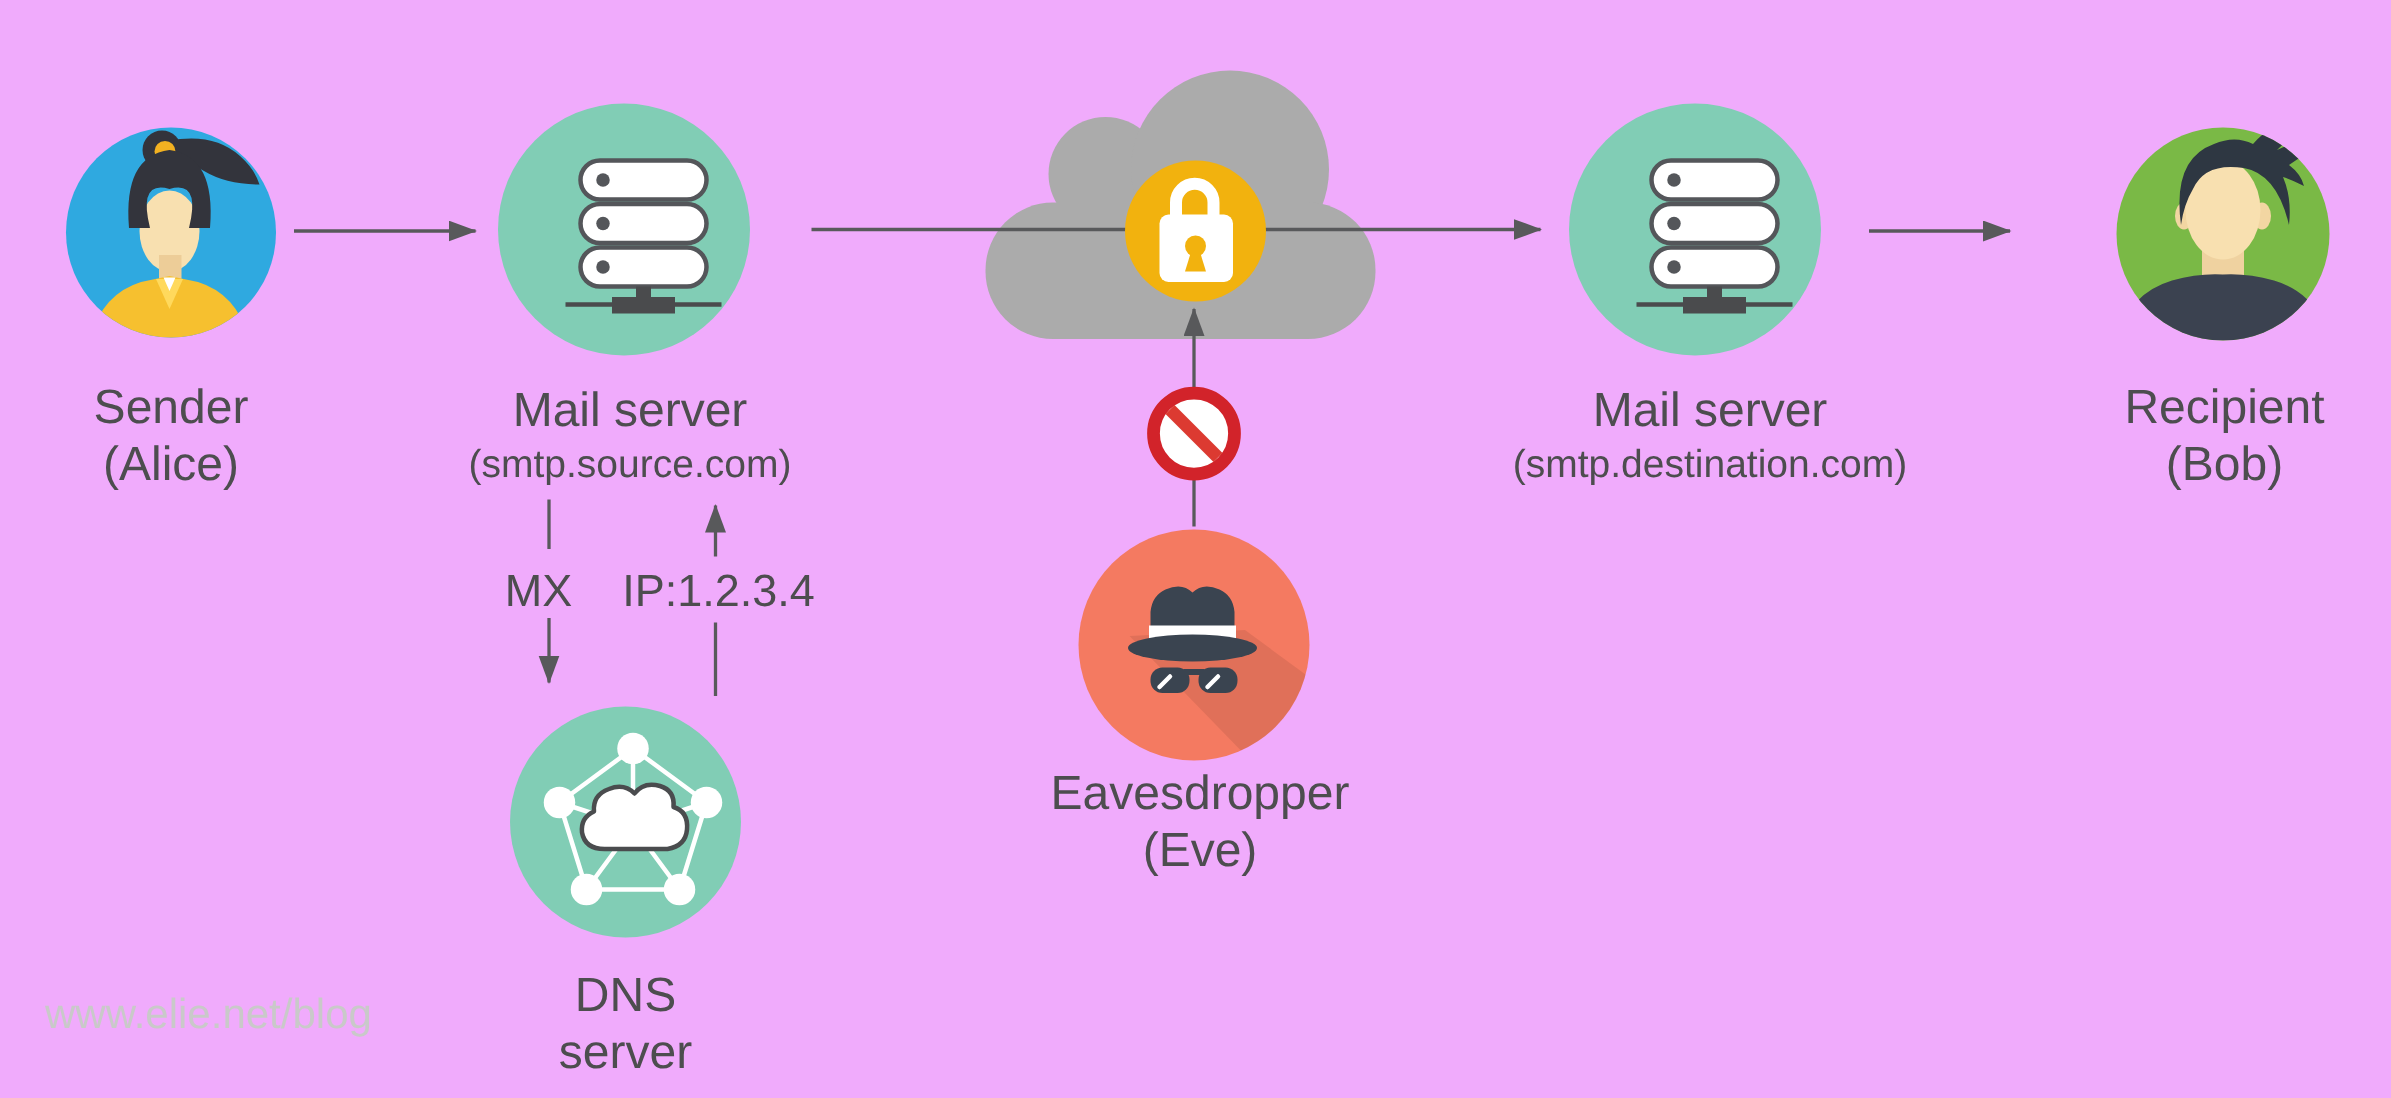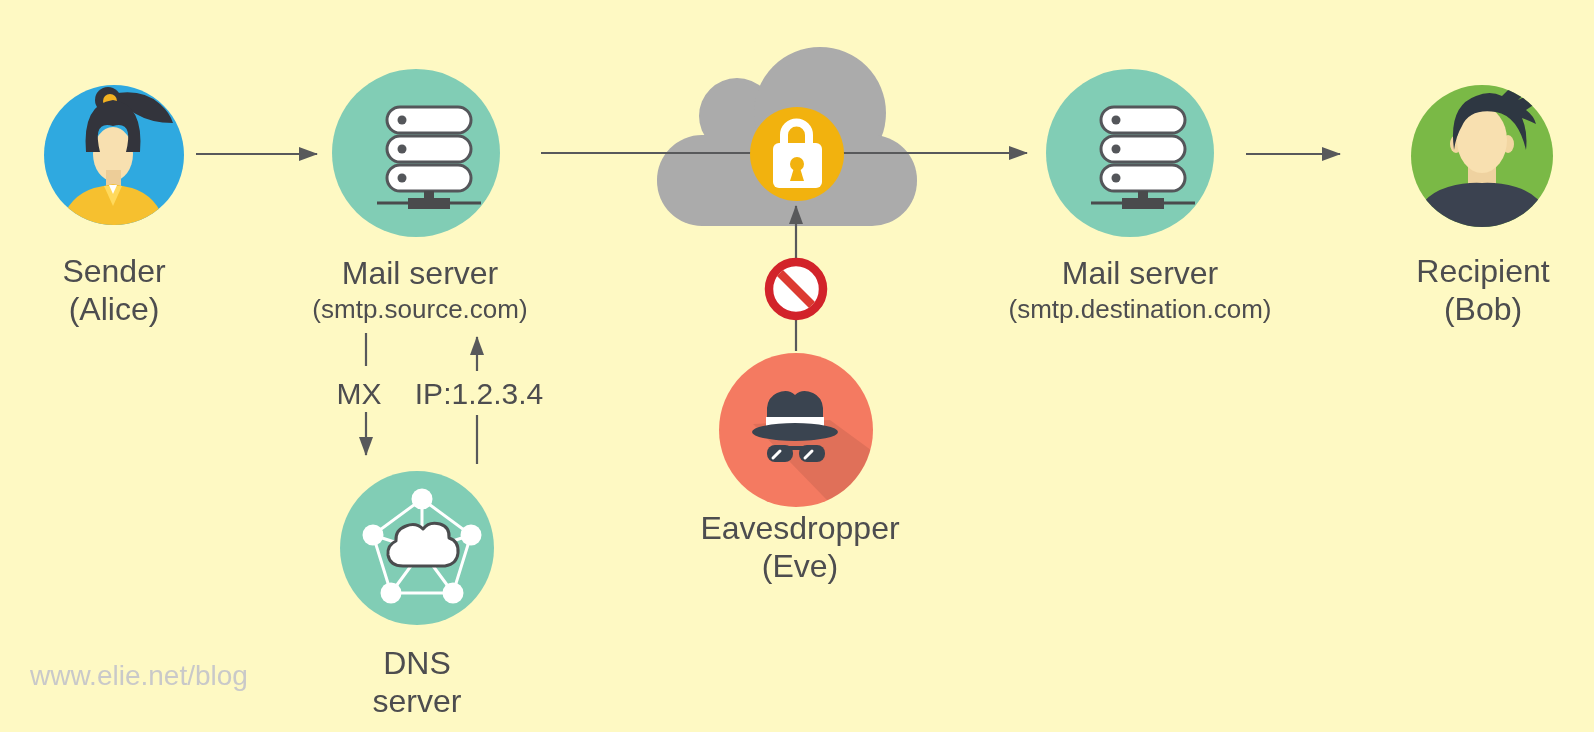--- a/index.html
+++ b/index.html
@@ -1,16 +1,16 @@
 <!DOCTYPE html>
 <html><head>
 <meta charset="utf-8">
 <style>
   html,body{margin:0;padding:0;background:#ffffff;}
-  .stage{position:relative;width:1594px;height:732px;background:#fef9c3;overflow:hidden;}
+  .stage{position:relative;width:1594px;height:732px;background:#f0abfc;overflow:hidden;}
   svg{display:block;}
   text{font-family:"Liberation Sans","DejaVu Sans",sans-serif;}
   .lbl{font-size:32px;fill:#4D4D4F;text-anchor:middle;}
   .sub{font-size:26px;fill:#4D4D4F;text-anchor:middle;}
   .mxlbl{font-size:30px;fill:#4D4D4F;text-anchor:middle;}
   .wm{font-size:28px;fill:#C9C9C9;text-anchor:start;}
   .edge{stroke:#58595B;stroke-width:2.2;fill:none;}
   .slot{fill:#ffffff;stroke:#54565A;stroke-width:3;}
   .netline{stroke:#4A4B4D;stroke-width:3;}
   .white-stroke{stroke:#ffffff;stroke-width:3;fill:none;}

